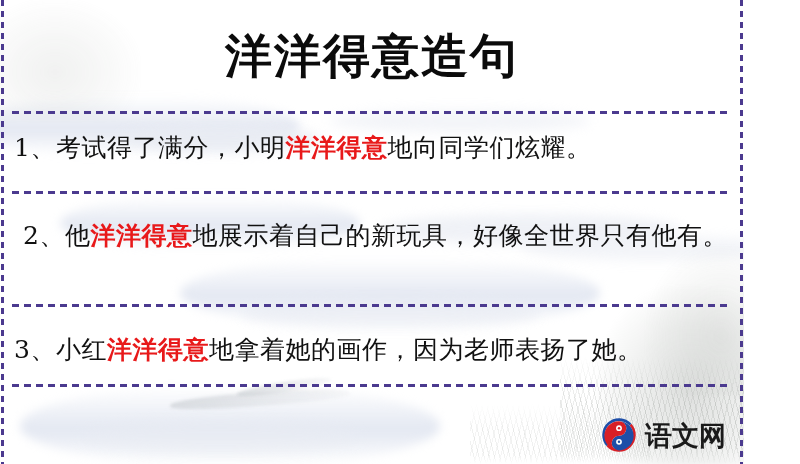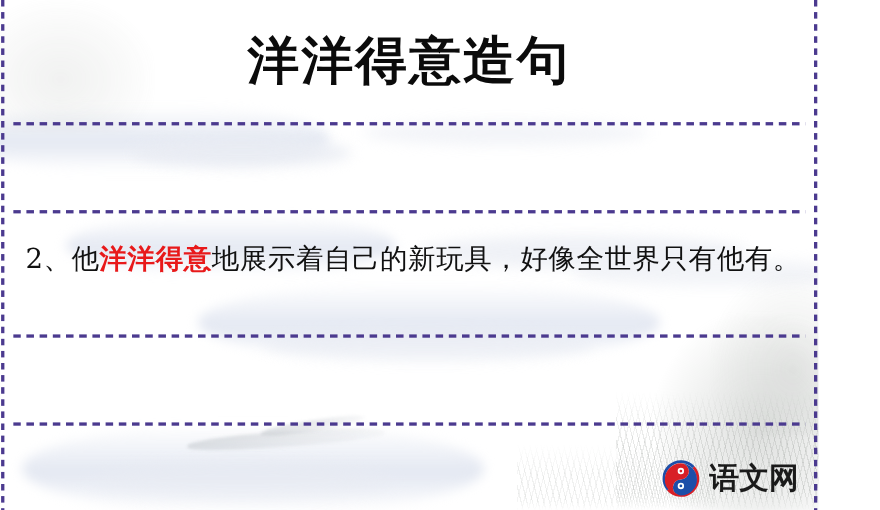--- a/index.html
+++ b/index.html
@@ -178,25 +178,31 @@
 
   <div class="title">
     <span class="title-text">洋洋得意造句</span>
   </div>
 
   <div class="sep" style="top:111px;"></div>
   <div class="sep" style="top:191px;"></div>
   <div class="sep" style="top:304px;"></div>
   <div class="sep" style="top:384px;"></div>
 
+  <div class="sentence s1">
+    <span>1、</span><span>考试得了满分，小明</span><span class="idiom">洋洋得意</span><span>地向同学们炫耀。</span>
+  </div>
 
   <div class="sentence s2">
     <span>2、</span><span>他</span><span class="idiom">洋洋得意</span><span>地展示着自己的新玩具，好像全世界只有他有。</span>
   </div>
 
+  <div class="sentence s3">
+    <span>3、</span><span>小红</span><span class="idiom">洋洋得意</span><span>地拿着她的画作，因为老师表扬了她。</span>
+  </div>
 
   <div class="logo">
     <span class="logo-mark">
       <svg viewBox="0 0 34 34" width="34" height="34" aria-hidden="true">
         <circle cx="17" cy="17" r="15.4" fill="none" stroke="#d81f26" stroke-width="2.6" stroke-dasharray="48.4 48.4" transform="rotate(-42 17 17)"></circle>
         <circle cx="17" cy="17" r="15.4" fill="none" stroke="#1d4ea8" stroke-width="2.6" stroke-dasharray="48.4 48.4" stroke-dashoffset="-48.4" transform="rotate(-42 17 17)"></circle>
         <path d="M17 3.2 A7.3 7.3 0 0 1 17 17.8 A7.3 7.3 0 0 0 17 32.4 A14.6 14.6 0 0 0 17 3.2 Z" fill="#1d4ea8"></path>
         <path d="M17 3.2 A14.6 14.6 0 0 0 17 32.4 A7.3 7.3 0 0 1 17 17.8 A7.3 7.3 0 0 0 17 3.2 Z" fill="#d81f26"></path>
         <circle cx="17" cy="10.2" r="2.9" fill="#ffffff"></circle>
         <circle cx="17" cy="23.8" r="2.9" fill="#ffffff"></circle>

